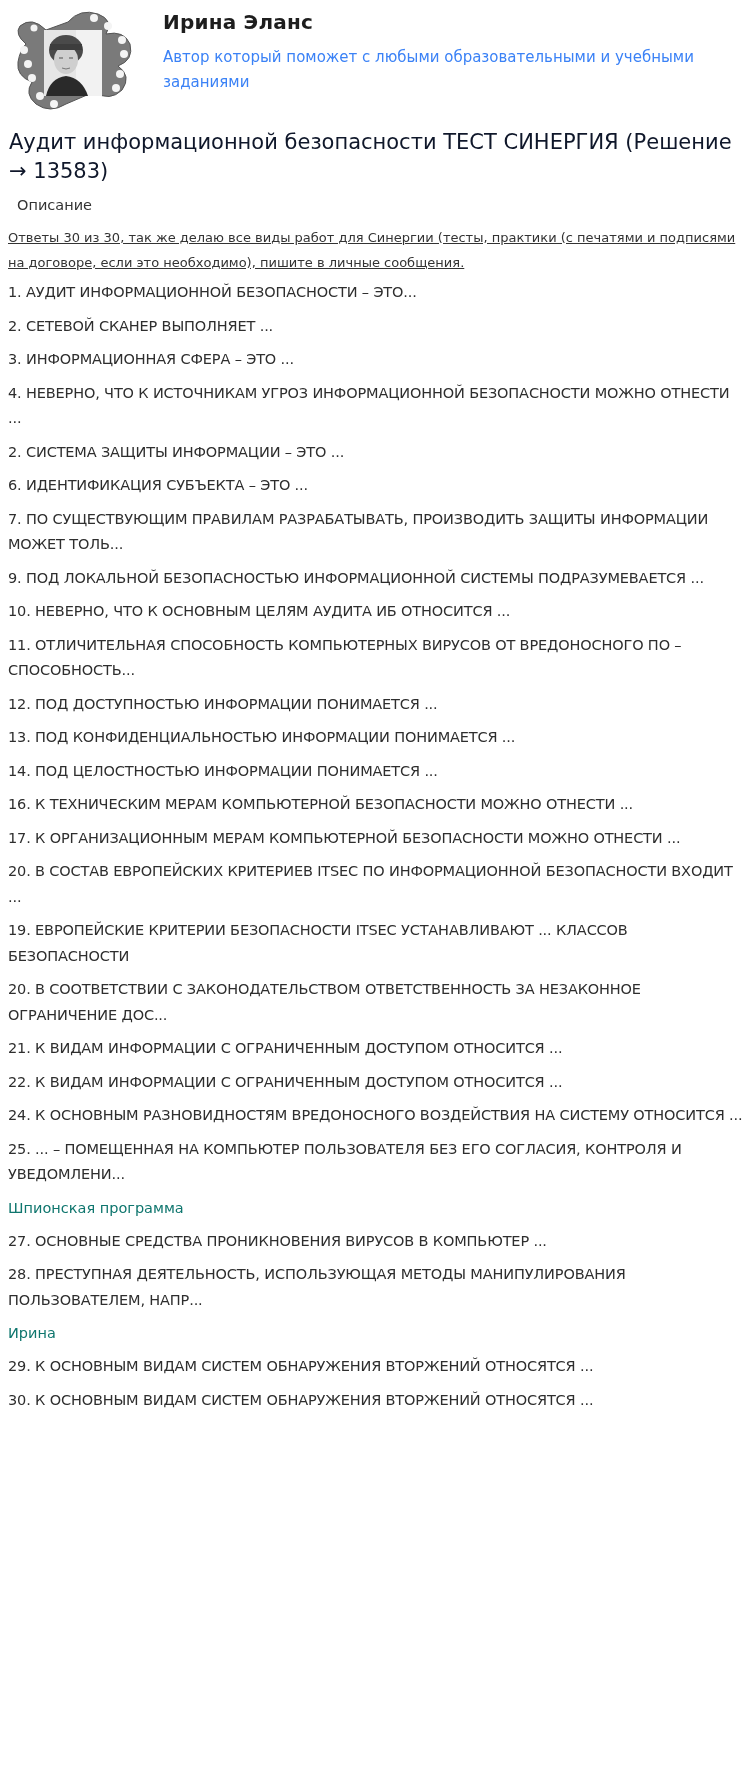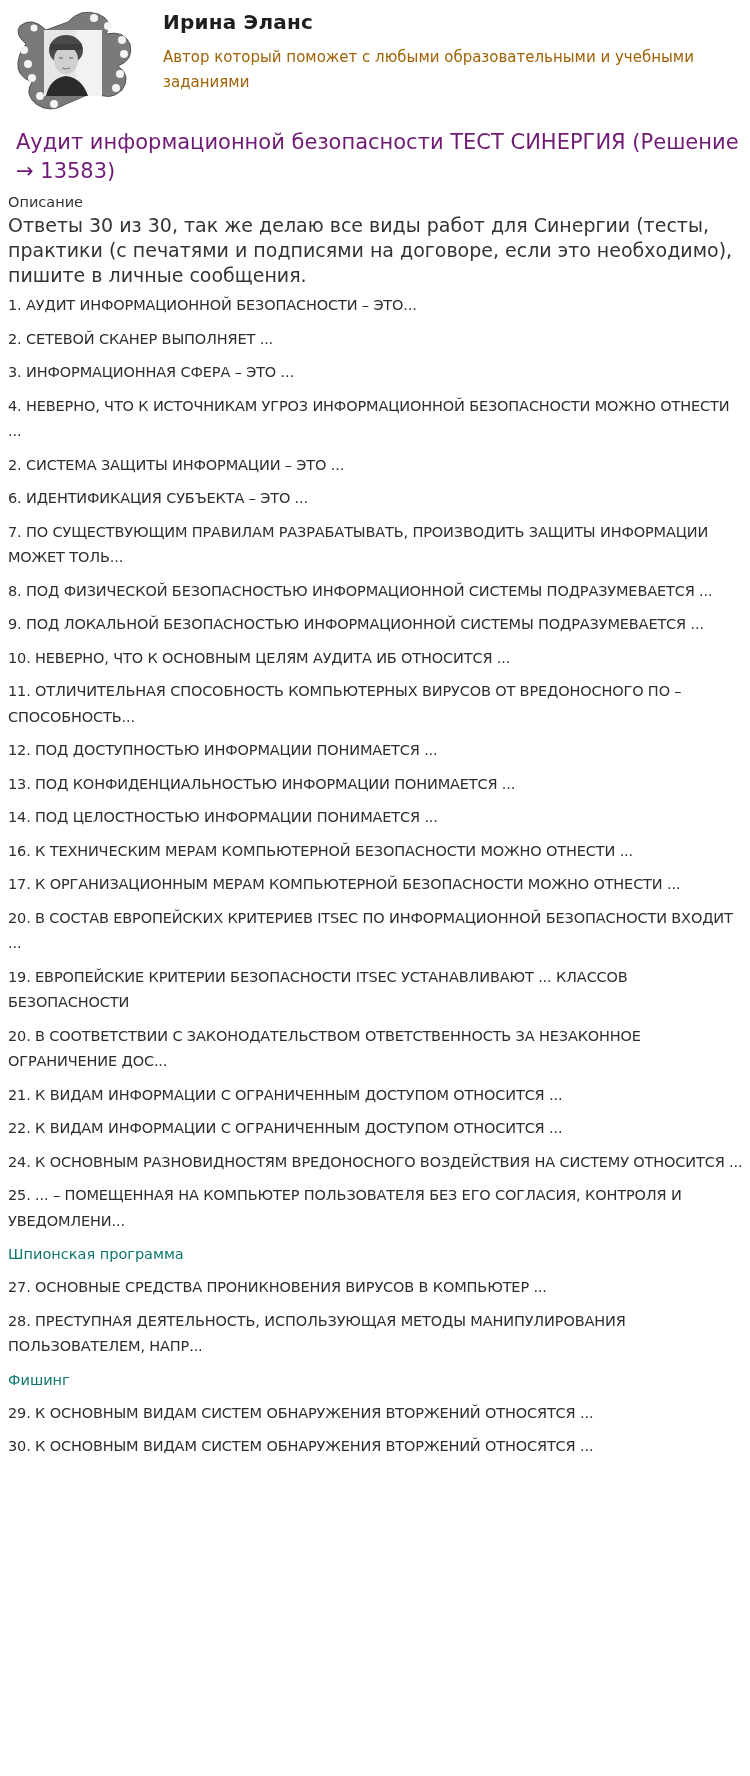--- a/index.html
+++ b/index.html
@@ -29,45 +29,46 @@
     color: #1e1e1e;
     letter-spacing: 0.2px;
     text-align: right;
   }
   .author-desc {
     position: absolute;
     left: 163px; top: 45px;
     width: 540px;
     font-size: 15px;
     line-height: 25px;
-    color: #a16207;
+    color: #3b82f6;
   }
   .content {
     position: absolute;
     left: 8px; top: 128px;
     width: 735px;
   }
   .doc-title {
     font-size: 21px;
     line-height: 29px;
-    color: #701a75;
-    margin: 0 0 6px 8px;
+    color: #0f172a;
+    margin: 0 0 6px 1px;
     font-weight: normal;
   }
   .section-label {
     font-size: 14.5px;
     line-height: 21px;
     color: #333;
-    margin: 0;
+    margin: 9px;
   }
   .description {
-    font-size: 19px;
+    font-size: 13px;
     line-height: 25px;
     color: #333;
     margin: 0 0 5px 0;
+    text-decoration: underline;
   }
   .q-list { margin: 0; padding: 0; list-style: none; }
   .q-item {
     font-size: 14.5px;
     line-height: 25.5px;
     color: #2e2e2e;
     margin: 0 0 8px 0;
     letter-spacing: -0.15px;
   }
   .answer {
@@ -122,36 +123,35 @@
   <div class="description">Ответы 30 из 30, так же делаю все виды работ для Синергии (тесты, практики (с печатями и подписями на договоре, если это необходимо), пишите в личные сообщения.</div>
 
   <ul class="q-list">
     <li class="q-item">1. АУДИТ ИНФОРМАЦИОННОЙ БЕЗОПАСНОСТИ – ЭТО...</li>
     <li class="q-item">2. СЕТЕВОЙ СКАНЕР ВЫПОЛНЯЕТ ...</li>
     <li class="q-item">3. ИНФОРМАЦИОННАЯ СФЕРА – ЭТО ...</li>
     <li class="q-item">4. НЕВЕРНО, ЧТО К ИСТОЧНИКАМ УГРОЗ ИНФОРМАЦИОННОЙ БЕЗОПАСНОСТИ МОЖНО ОТНЕСТИ ...</li>
     <li class="q-item">2. СИСТЕМА ЗАЩИТЫ ИНФОРМАЦИИ – ЭТО ...</li>
     <li class="q-item">6. ИДЕНТИФИКАЦИЯ СУБЪЕКТА – ЭТО ...</li>
     <li class="q-item">7. ПО СУЩЕСТВУЮЩИМ ПРАВИЛАМ РАЗРАБАТЫВАТЬ, ПРОИЗВОДИТЬ ЗАЩИТЫ ИНФОРМАЦИИ МОЖЕТ ТОЛЬ...</li>
-    <li class="q-item">8. ПОД ФИЗИЧЕСКОЙ БЕЗОПАСНОСТЬЮ ИНФОРМАЦИОННОЙ СИСТЕМЫ ПОДРАЗУМЕВАЕТСЯ ...</li>
     <li class="q-item">9. ПОД ЛОКАЛЬНОЙ БЕЗОПАСНОСТЬЮ ИНФОРМАЦИОННОЙ СИСТЕМЫ ПОДРАЗУМЕВАЕТСЯ ...</li>
     <li class="q-item">10. НЕВЕРНО, ЧТО К ОСНОВНЫМ ЦЕЛЯМ АУДИТА ИБ ОТНОСИТСЯ ...</li>
     <li class="q-item">11. ОТЛИЧИТЕЛЬНАЯ СПОСОБНОСТЬ КОМПЬЮТЕРНЫХ ВИРУСОВ ОТ ВРЕДОНОСНОГО ПО – СПОСОБНОСТЬ...</li>
     <li class="q-item">12. ПОД ДОСТУПНОСТЬЮ ИНФОРМАЦИИ ПОНИМАЕТСЯ ...</li>
     <li class="q-item">13. ПОД КОНФИДЕНЦИАЛЬНОСТЬЮ ИНФОРМАЦИИ ПОНИМАЕТСЯ ...</li>
     <li class="q-item">14. ПОД ЦЕЛОСТНОСТЬЮ ИНФОРМАЦИИ ПОНИМАЕТСЯ ...</li>
     <li class="q-item">16. К ТЕХНИЧЕСКИМ МЕРАМ КОМПЬЮТЕРНОЙ БЕЗОПАСНОСТИ МОЖНО ОТНЕСТИ ...</li>
     <li class="q-item">17. К ОРГАНИЗАЦИОННЫМ МЕРАМ КОМПЬЮТЕРНОЙ БЕЗОПАСНОСТИ МОЖНО ОТНЕСТИ ...</li>
     <li class="q-item">20. В СОСТАВ ЕВРОПЕЙСКИХ КРИТЕРИЕВ ITSEC ПО ИНФОРМАЦИОННОЙ БЕЗОПАСНОСТИ ВХОДИТ ...</li>
     <li class="q-item">19. ЕВРОПЕЙСКИЕ КРИТЕРИИ БЕЗОПАСНОСТИ ITSEC УСТАНАВЛИВАЮТ ... КЛАССОВ БЕЗОПАСНОСТИ</li>
     <li class="q-item">20. В СООТВЕТСТВИИ С ЗАКОНОДАТЕЛЬСТВОМ ОТВЕТСТВЕННОСТЬ ЗА НЕЗАКОННОЕ ОГРАНИЧЕНИЕ ДОС...</li>
     <li class="q-item">21. К ВИДАМ ИНФОРМАЦИИ С ОГРАНИЧЕННЫМ ДОСТУПОМ ОТНОСИТСЯ ...</li>
     <li class="q-item">22. К ВИДАМ ИНФОРМАЦИИ С ОГРАНИЧЕННЫМ ДОСТУПОМ ОТНОСИТСЯ ...</li>
     <li class="q-item">24. К ОСНОВНЫМ РАЗНОВИДНОСТЯМ ВРЕДОНОСНОГО ВОЗДЕЙСТВИЯ НА СИСТЕМУ ОТНОСИТСЯ ...</li>
     <li class="q-item">25. ... – ПОМЕЩЕННАЯ НА КОМПЬЮТЕР ПОЛЬЗОВАТЕЛЯ БЕЗ ЕГО СОГЛАСИЯ, КОНТРОЛЯ И УВЕДОМЛЕНИ...</li>
     <li class="answer">Шпионская программа</li>
     <li class="q-item">27. ОСНОВНЫЕ СРЕДСТВА ПРОНИКНОВЕНИЯ ВИРУСОВ В КОМПЬЮТЕР ...</li>
     <li class="q-item">28. ПРЕСТУПНАЯ ДЕЯТЕЛЬНОСТЬ, ИСПОЛЬЗУЮЩАЯ МЕТОДЫ МАНИПУЛИРОВАНИЯ ПОЛЬЗОВАТЕЛЕМ, НАПР...</li>
-    <li class="answer">Фишинг</li>
+    <li class="answer">Ирина</li>
     <li class="q-item">29. К ОСНОВНЫМ ВИДАМ СИСТЕМ ОБНАРУЖЕНИЯ ВТОРЖЕНИЙ ОТНОСЯТСЯ ...</li>
     <li class="q-item">30. К ОСНОВНЫМ ВИДАМ СИСТЕМ ОБНАРУЖЕНИЯ ВТОРЖЕНИЙ ОТНОСЯТСЯ ...</li>
   </ul>
 </div>
 
 </body></html>

